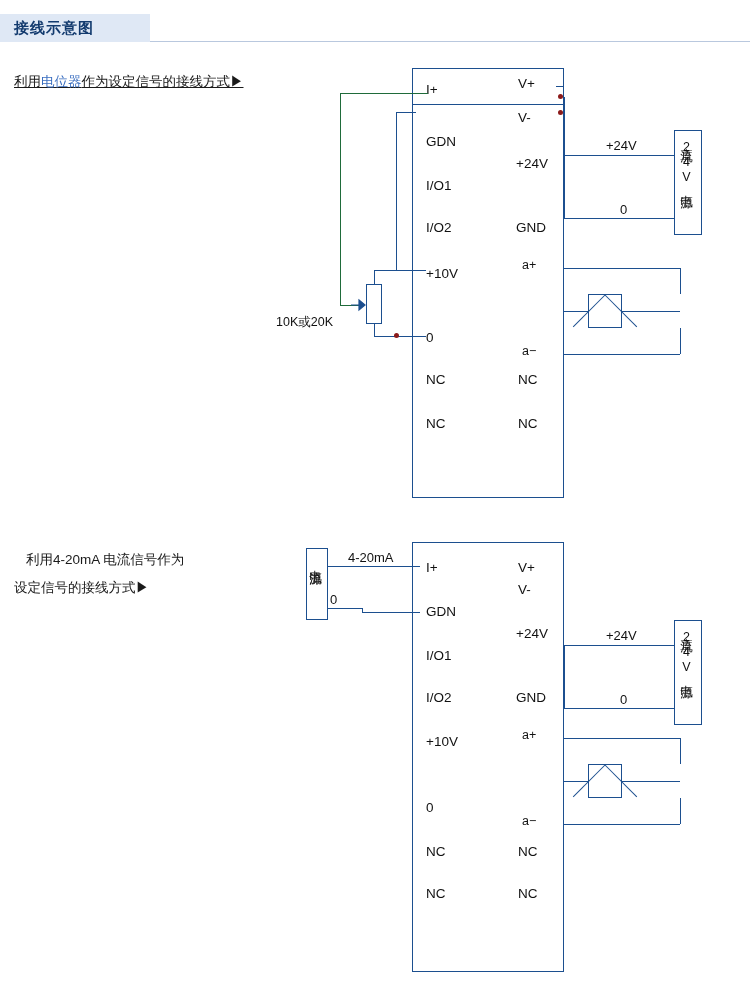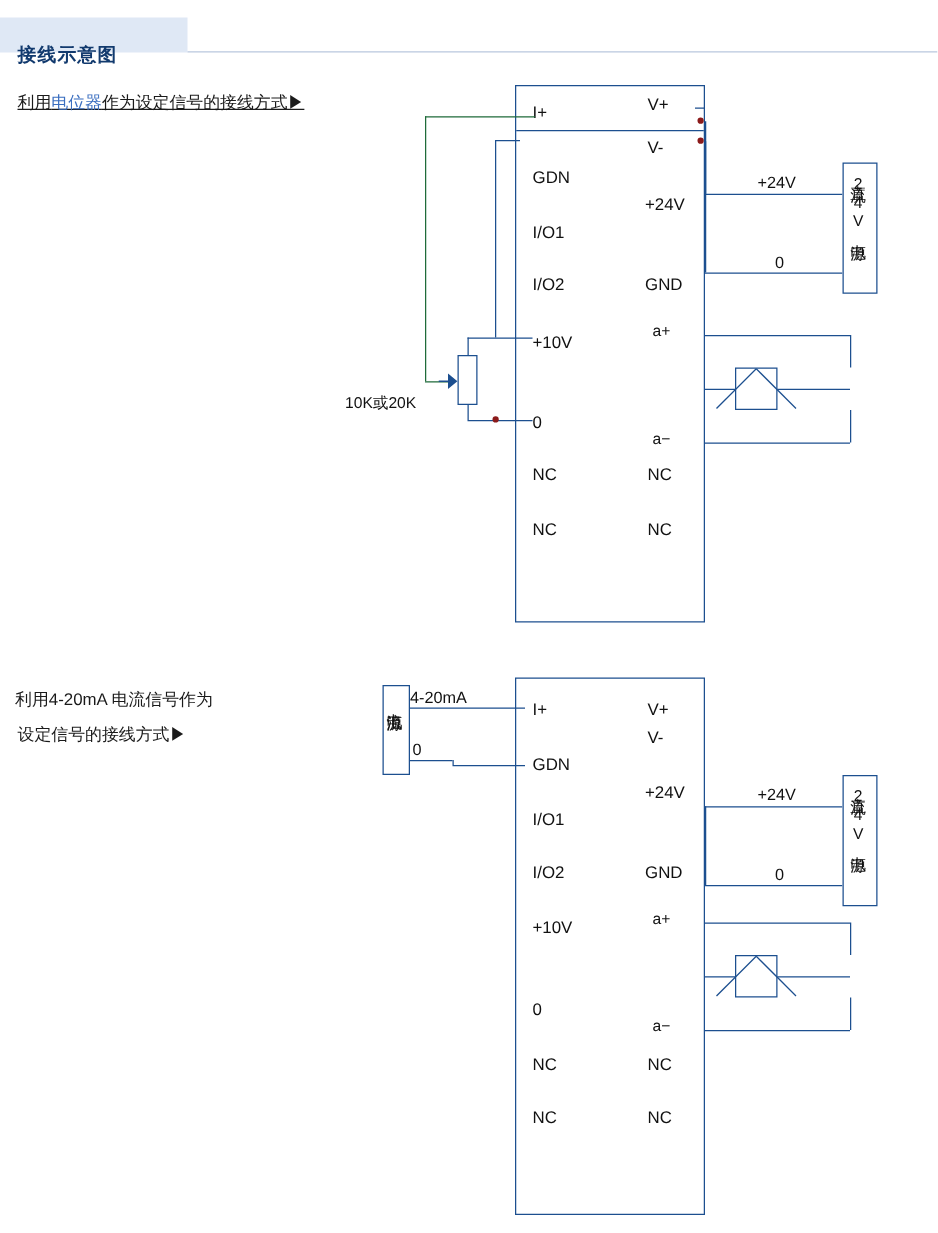--- a/index.html
+++ b/index.html
@@ -21,21 +21,21 @@
     position: absolute;
     left: 0;
     top: 14px;
     width: 150px;
     height: 28px;
     background: #dfe8f5;
   }
   .header-title {
     position: absolute;
     left: 14px;
-    top: 35px;
+    top: 19px;
     font-size: 15px;
     font-weight: bold;
     color: #123a6e;
     letter-spacing: 1px;
   }
   .header-rule {
     position: absolute;
     left: 150px;
     top: 41px;
     width: 600px;
@@ -223,21 +223,21 @@
 <div class="vlabel" style="left:680px; top:138px;">直流24V电源</div>
 
 <div class="wire h" style="left:564px; top:268px; width:116px;"></div>
 <div class="wire v" style="left:680px; top:268px; height:26px;"></div>
 <div class="wire h" style="left:564px; top:354px; width:116px;"></div>
 <div class="wire v" style="left:680px; top:328px; height:26px;"></div>
 <div class="xbox" style="left:588px; top:294px; width:34px; height:34px;"></div>
 <div class="wire h" style="left:564px; top:311px; width:24px;"></div>
 <div class="wire h" style="left:622px; top:311px; width:58px;"></div>
 
-<div class="cap" style="left:12px; top:550px;">利用4-20mA 电流信号作为</div>
+<div class="cap" style="left:26px; top:550px;">利用4-20mA 电流信号作为</div>
 <div class="cap" style="left:14px; top:578px;">设定信号的接线方式▶</div>
 
 <div class="device" style="left:412px; top:542px; width:152px; height:430px;"></div>
 
 <div class="pin" style="left:426px; top:560px;">I+</div>
 <div class="pin" style="left:426px; top:604px;">GDN</div>
 <div class="pin" style="left:426px; top:648px;">I/O1</div>
 <div class="pin" style="left:426px; top:690px;">I/O2</div>
 <div class="pin" style="left:426px; top:734px;">+10V</div>
 <div class="pin" style="left:426px; top:800px;">0</div>
@@ -248,21 +248,21 @@
 <div class="pin" style="left:518px; top:582px;">V-</div>
 <div class="pin" style="left:516px; top:626px;">+24V</div>
 <div class="pin" style="left:516px; top:690px;">GND</div>
 <div class="pin small" style="left:522px; top:728px;">a+</div>
 <div class="pin small" style="left:522px; top:814px;">a−</div>
 <div class="pin" style="left:518px; top:844px;">NC</div>
 <div class="pin" style="left:518px; top:886px;">NC</div>
 
 <div class="sidebox" style="left:306px; top:548px; width:22px; height:72px;"></div>
 <div class="vlabel" style="left:309px; top:560px;">电流源</div>
-<div class="lbl" style="left:328px; top:550px;text-align:right;">4-20mA</div>
+<div class="lbl" style="left:348px; top:550px;text-align:right;">4-20mA</div>
 <div class="lbl" style="left:330px; top:592px;">0</div>
 
 <div class="wire h" style="left:328px; top:566px; width:92px;"></div>
 <div class="wire h" style="left:328px; top:608px; width:34px;"></div>
 <div class="wire v" style="left:362px; top:608px; height:4px;"></div>
 <div class="wire h" style="left:362px; top:612px; width:58px;"></div>
 
 <div class="wire h" style="left:564px; top:645px; width:110px;"></div>
 <div class="lbl" style="left:606px; top:628px;">+24V</div>
 <div class="wire h" style="left:564px; top:708px; width:110px;"></div>

